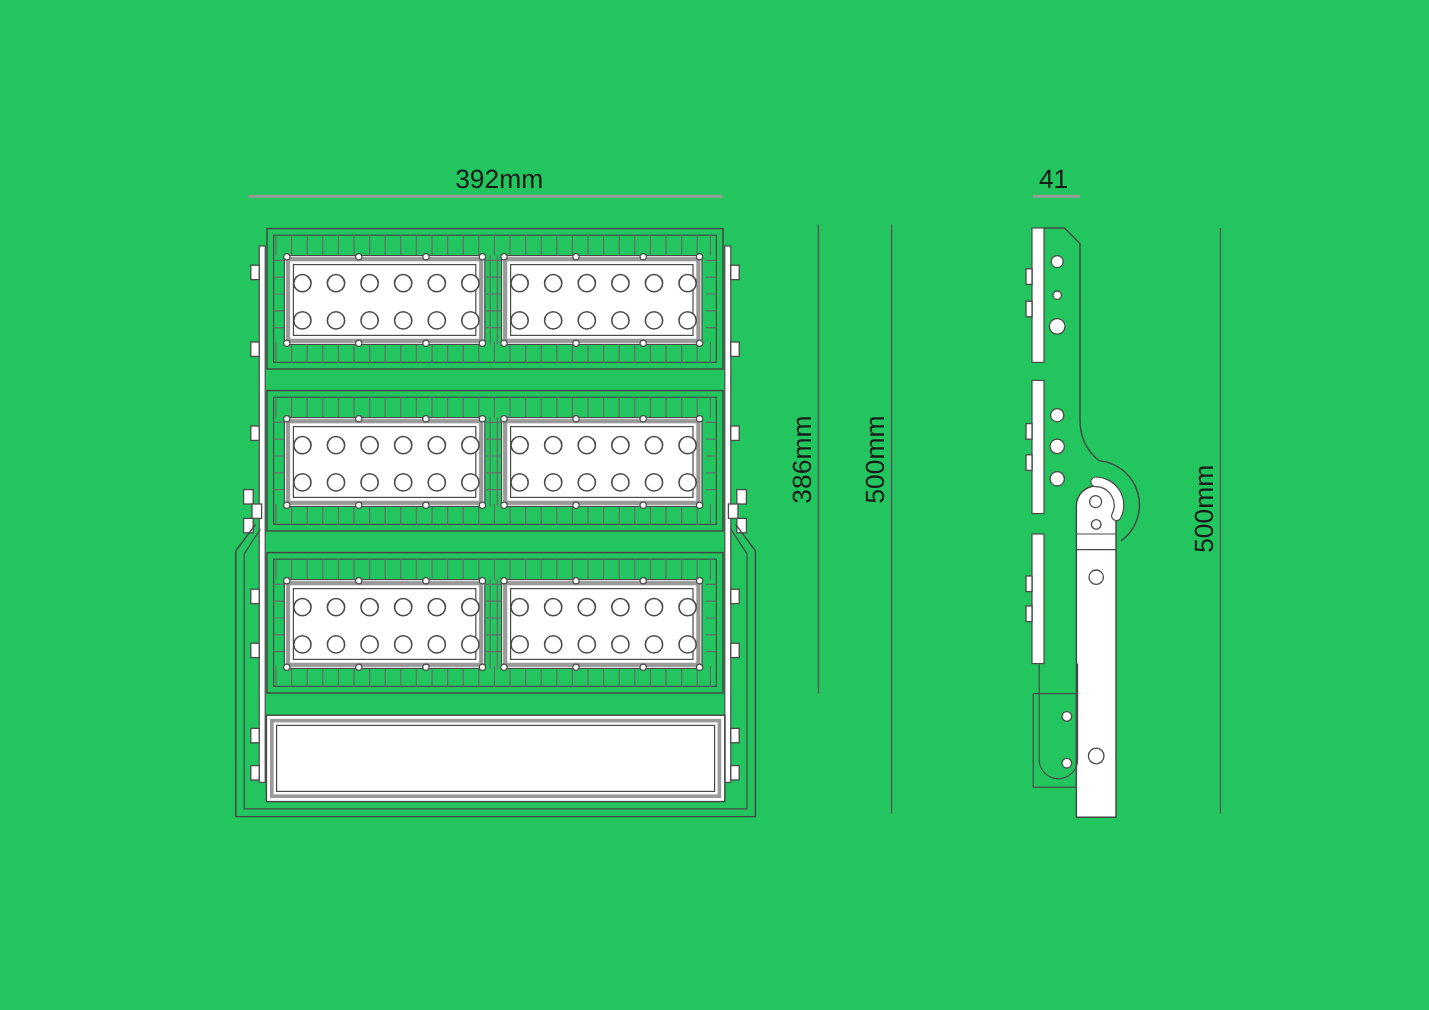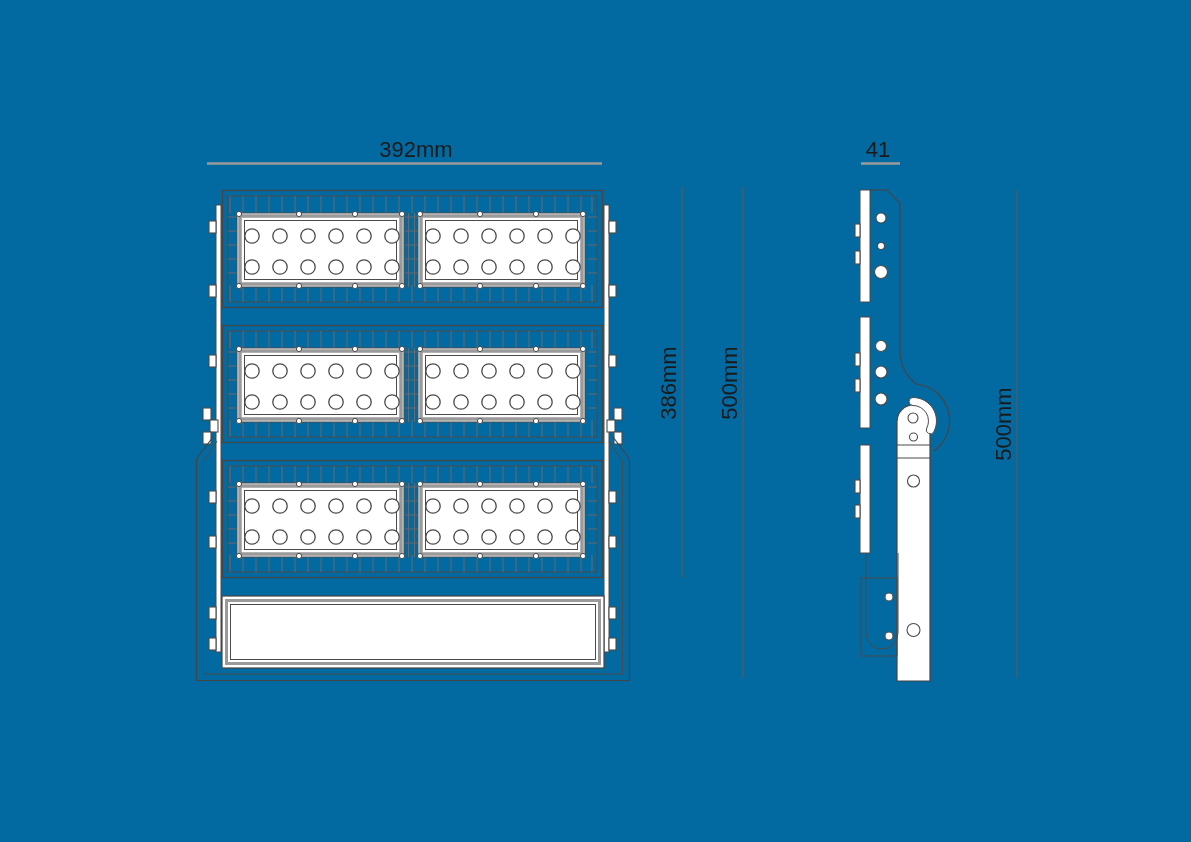--- a/index.html
+++ b/index.html
@@ -1,16 +1,16 @@
 <!DOCTYPE html>
 <html><head>
 <meta charset="utf-8">
 <style>
   html,body{margin:0;padding:0;background:#ffffff;}
-  .stage{position:relative;width:1191px;height:842px;background:#0369a1;overflow:hidden;
+  .stage{position:relative;width:1191px;height:842px;background:#22c55e;overflow:hidden;
          font-family:"Liberation Sans", sans-serif;}
   svg{display:block}
   .ln{stroke:#454545;stroke-width:1.2;fill:none;}
   .lnthin{stroke:#4a4a4a;stroke-width:1;fill:none;}
   .fin{stroke:#6a6a6a;stroke-width:1;fill:none;}
   .grayframe{stroke:#9a9a9a;stroke-width:3.5;fill:none;}
   .graybox{stroke:#9a9a9a;stroke-width:3;fill:none;}
   .whitefill{fill:#ffffff;}
   .dimline{stroke:#9b9b9b;stroke-width:2.4;fill:none;}
   .dimline-v{stroke:#5a5a5a;stroke-width:1.2;fill:none;}

